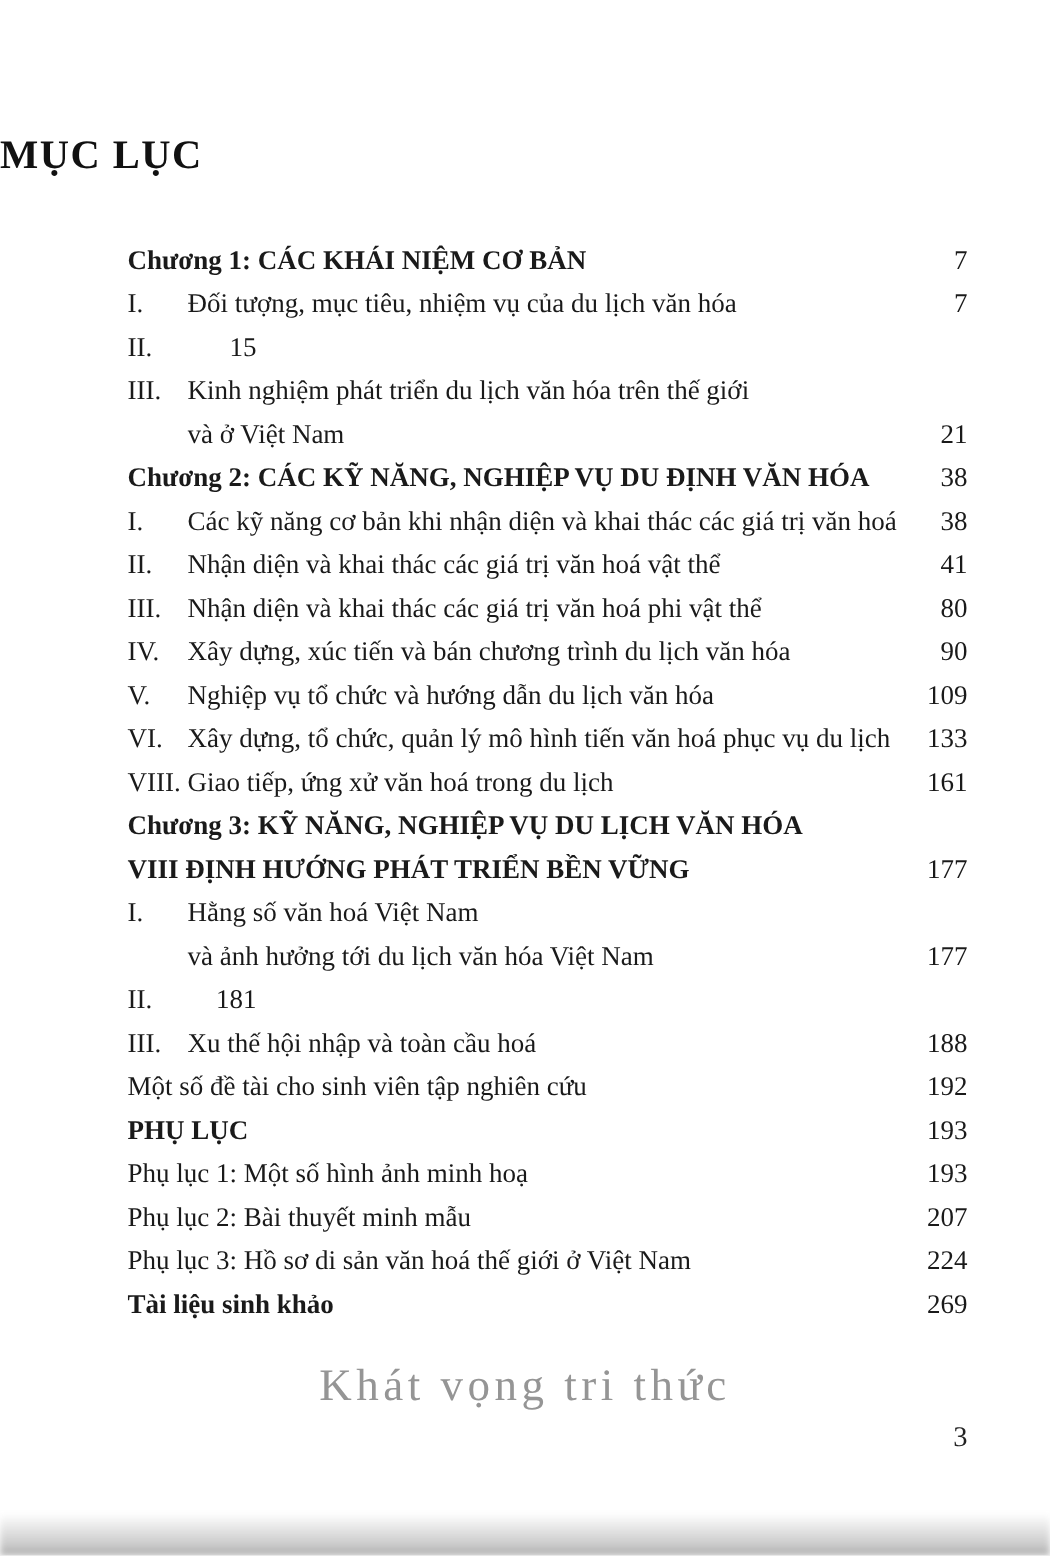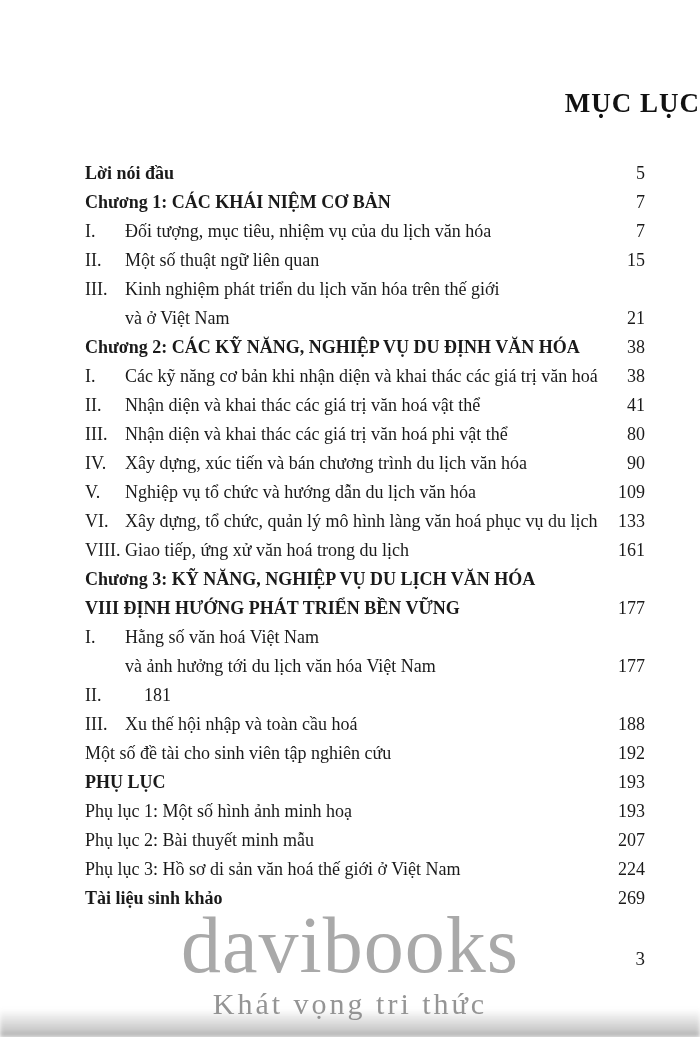--- a/index.html
+++ b/index.html
@@ -14,21 +14,21 @@
     background: #ffffff;
     overflow: hidden;
     font-family: "Liberation Serif", "DejaVu Serif", serif;
     color: #1a1a1a;
     box-sizing: border-box;
   }
   .title {
     margin: 0;
     padding-top: 88px;
     padding-bottom: 40px;
-    text-align: right;
+    text-align: left;
     font-size: 27px;
     font-weight: bold;
     letter-spacing: 1px;
     color: #111;
   }
   .toc {
     padding-left: 85px;
     padding-right: 55px;
   }
   .toc-entry { }
@@ -98,41 +98,34 @@
 </style>
 </head>
 <body>
 
 <div class="page">
   <h1 class="title">MỤC LỤC</h1>
 
   <div class="toc">
       <div class="toc-entry bold">
         <div class="toc-line">
-          <span class="toc-text">Lời nói đầu</span>
-          <span class="toc-page">5</span>
-        </div>
-      </div>
-      <div class="toc-entry bold">
-        <div class="toc-line">
           <span class="toc-text">Chương 1: CÁC KHÁI NIỆM CƠ BẢN</span>
           <span class="toc-page">7</span>
         </div>
       </div>
       <div class="toc-entry">
         <div class="toc-line">
           <span class="toc-num">I.</span>
           <span class="toc-text">Đối tượng, mục tiêu, nhiệm vụ của du lịch văn hóa</span>
           <span class="toc-page">7</span>
         </div>
       </div>
       <div class="toc-entry">
         <div class="toc-line">
           <span class="toc-num">II.</span>
-          <span class="toc-text">Một số thuật ngữ liên quan</span>
           <span class="toc-page">15</span>
         </div>
       </div>
       <div class="toc-entry">
         <div class="toc-line">
           <span class="toc-num">III.</span>
           <span class="toc-text">Kinh nghiệm phát triển du lịch văn hóa trên thế giới</span>
           <span class="toc-page"></span>
         </div>
         <div class="toc-line">
@@ -178,21 +171,21 @@
       <div class="toc-entry">
         <div class="toc-line">
           <span class="toc-num">V.</span>
           <span class="toc-text">Nghiệp vụ tổ chức và hướng dẫn du lịch văn hóa</span>
           <span class="toc-page">109</span>
         </div>
       </div>
       <div class="toc-entry">
         <div class="toc-line">
           <span class="toc-num">VI.</span>
-          <span class="toc-text">Xây dựng, tổ chức, quản lý mô hình làng văn hoá phục vụ du lịch</span>
+          <span class="toc-text">Xây dựng, tổ chức, quản lý mô hình tiến văn hoá phục vụ du lịch</span>
           <span class="toc-page">133</span>
         </div>
       </div>
       <div class="toc-entry">
         <div class="toc-line">
           <span class="toc-num">VIII.</span>
           <span class="toc-text">Giao tiếp, ứng xử văn hoá trong du lịch</span>
           <span class="toc-page">161</span>
         </div>
       </div>
@@ -265,18 +258,17 @@
         <div class="toc-line">
           <span class="toc-text">Tài liệu sinh khảo</span>
           <span class="toc-page">269</span>
         </div>
       </div>
     </div>
 
   <div class="page-number">3</div>
 
   <div class="watermark">
-    <div class="wm-brand">davibooks</div>
     <div class="wm-slogan">Khát vọng tri thức</div>
   </div>
 
   <div class="bottom-shade"></div>
 </div>
 
 </body></html>

